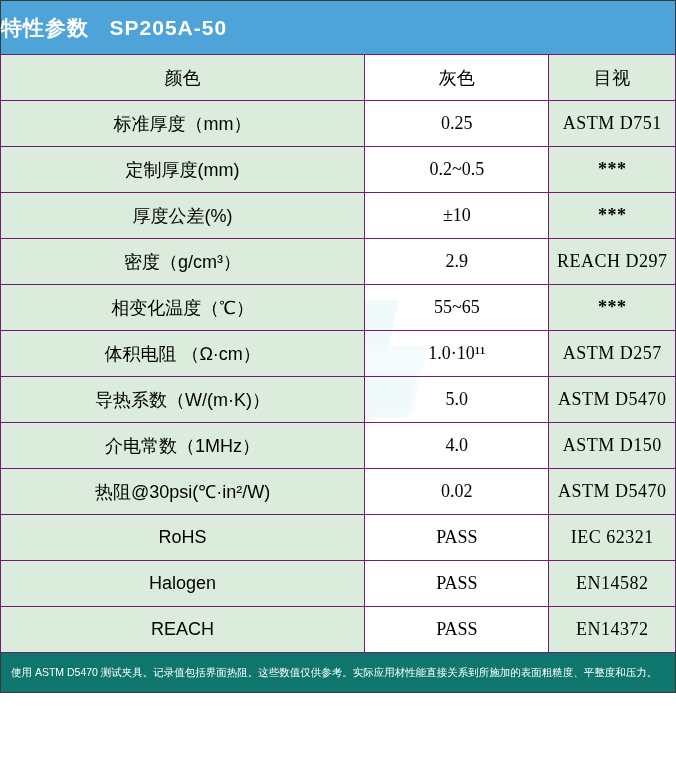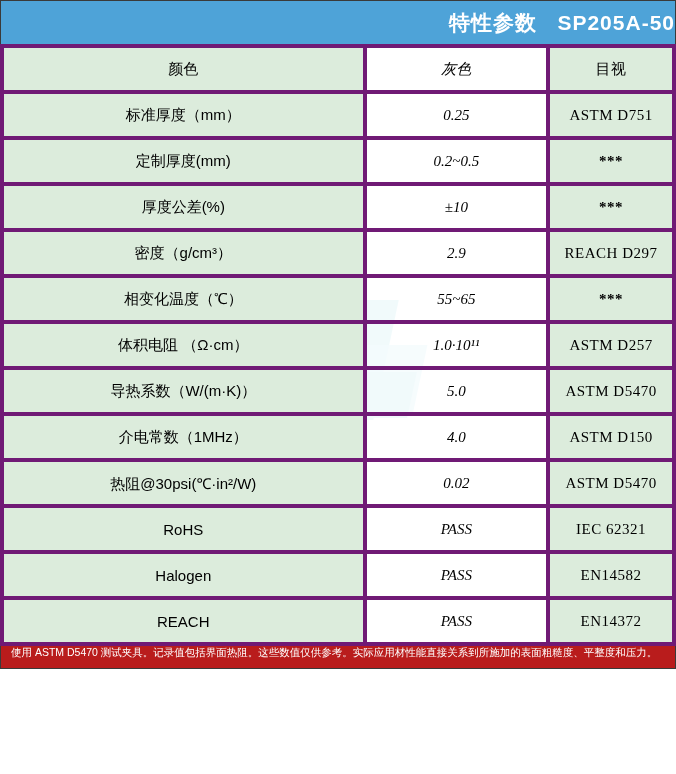--- a/index.html
+++ b/index.html
@@ -50,81 +50,81 @@
   .deco-d {
     left: 352px; top: 372px;
     width: 60px; height: 46px;
     background: #dff3f6;
     opacity: .9;
     transform: skewX(-12deg);
   }
   .title-bar {
     position: relative;
     z-index: 2;
-    height: 44px;
+    height: 54px;
     background: #4ea3d8;
     border: 1px solid #3a3a3a;
     border-bottom: none;
     display: flex;
     align-items: center;
-    justify-content: flex-end;
+    justify-content: flex-start;
     box-sizing: border-box;
   }
   .title-text {
     font-size: 21px;
     font-weight: bold;
     color: #ffffff;
     letter-spacing: 1px;
     white-space: pre;
   }
   table.spec {
     position: relative;
     z-index: 1;
     width: 676px;
     border-collapse: collapse;
     table-layout: fixed;
     background: transparent;
   }
   table.spec td {
-    border: 4px solid #701a75;
+    border: 1px solid #701a75;
     height: 46px;
-    font-size: 15px;
+    font-size: 18px;
     text-align: center;
     vertical-align: middle;
     padding: 2px 4px;
     box-sizing: border-box;
   }
   td.c-name {
     width: 334px;
     background: #dcecdc;
     font-size: 16px;
   }
   td.c-val {
     width: 169px;
     background: rgba(255,255,255,0.55);
     font-size: 15px;
     font-family: "Liberation Serif", serif;
-    font-style: italic;
   }
   td.c-std {
     width: 116px;
     background: #dcecdc;
     font-size: 15px;
     font-family: "Liberation Serif", serif;
     letter-spacing: .5px;
   }
   .stars { letter-spacing: 1px; font-weight: bold; }
   .footer {
     position: relative;
     z-index: 2;
-    height: 23px;
-    background: #b91c1c;
+    height: 40px;
+    background: #0f766e;
     border: 1px solid #3a3a3a;
     border-top: none;
     display: flex;
+    align-items: center;
     box-sizing: border-box;
     padding: 0 10px;
   }
   .footer-text {
     font-size: 10.5px;
     color: #ffffff;
     line-height: 1.2;
   }
 </style>
 </head>

